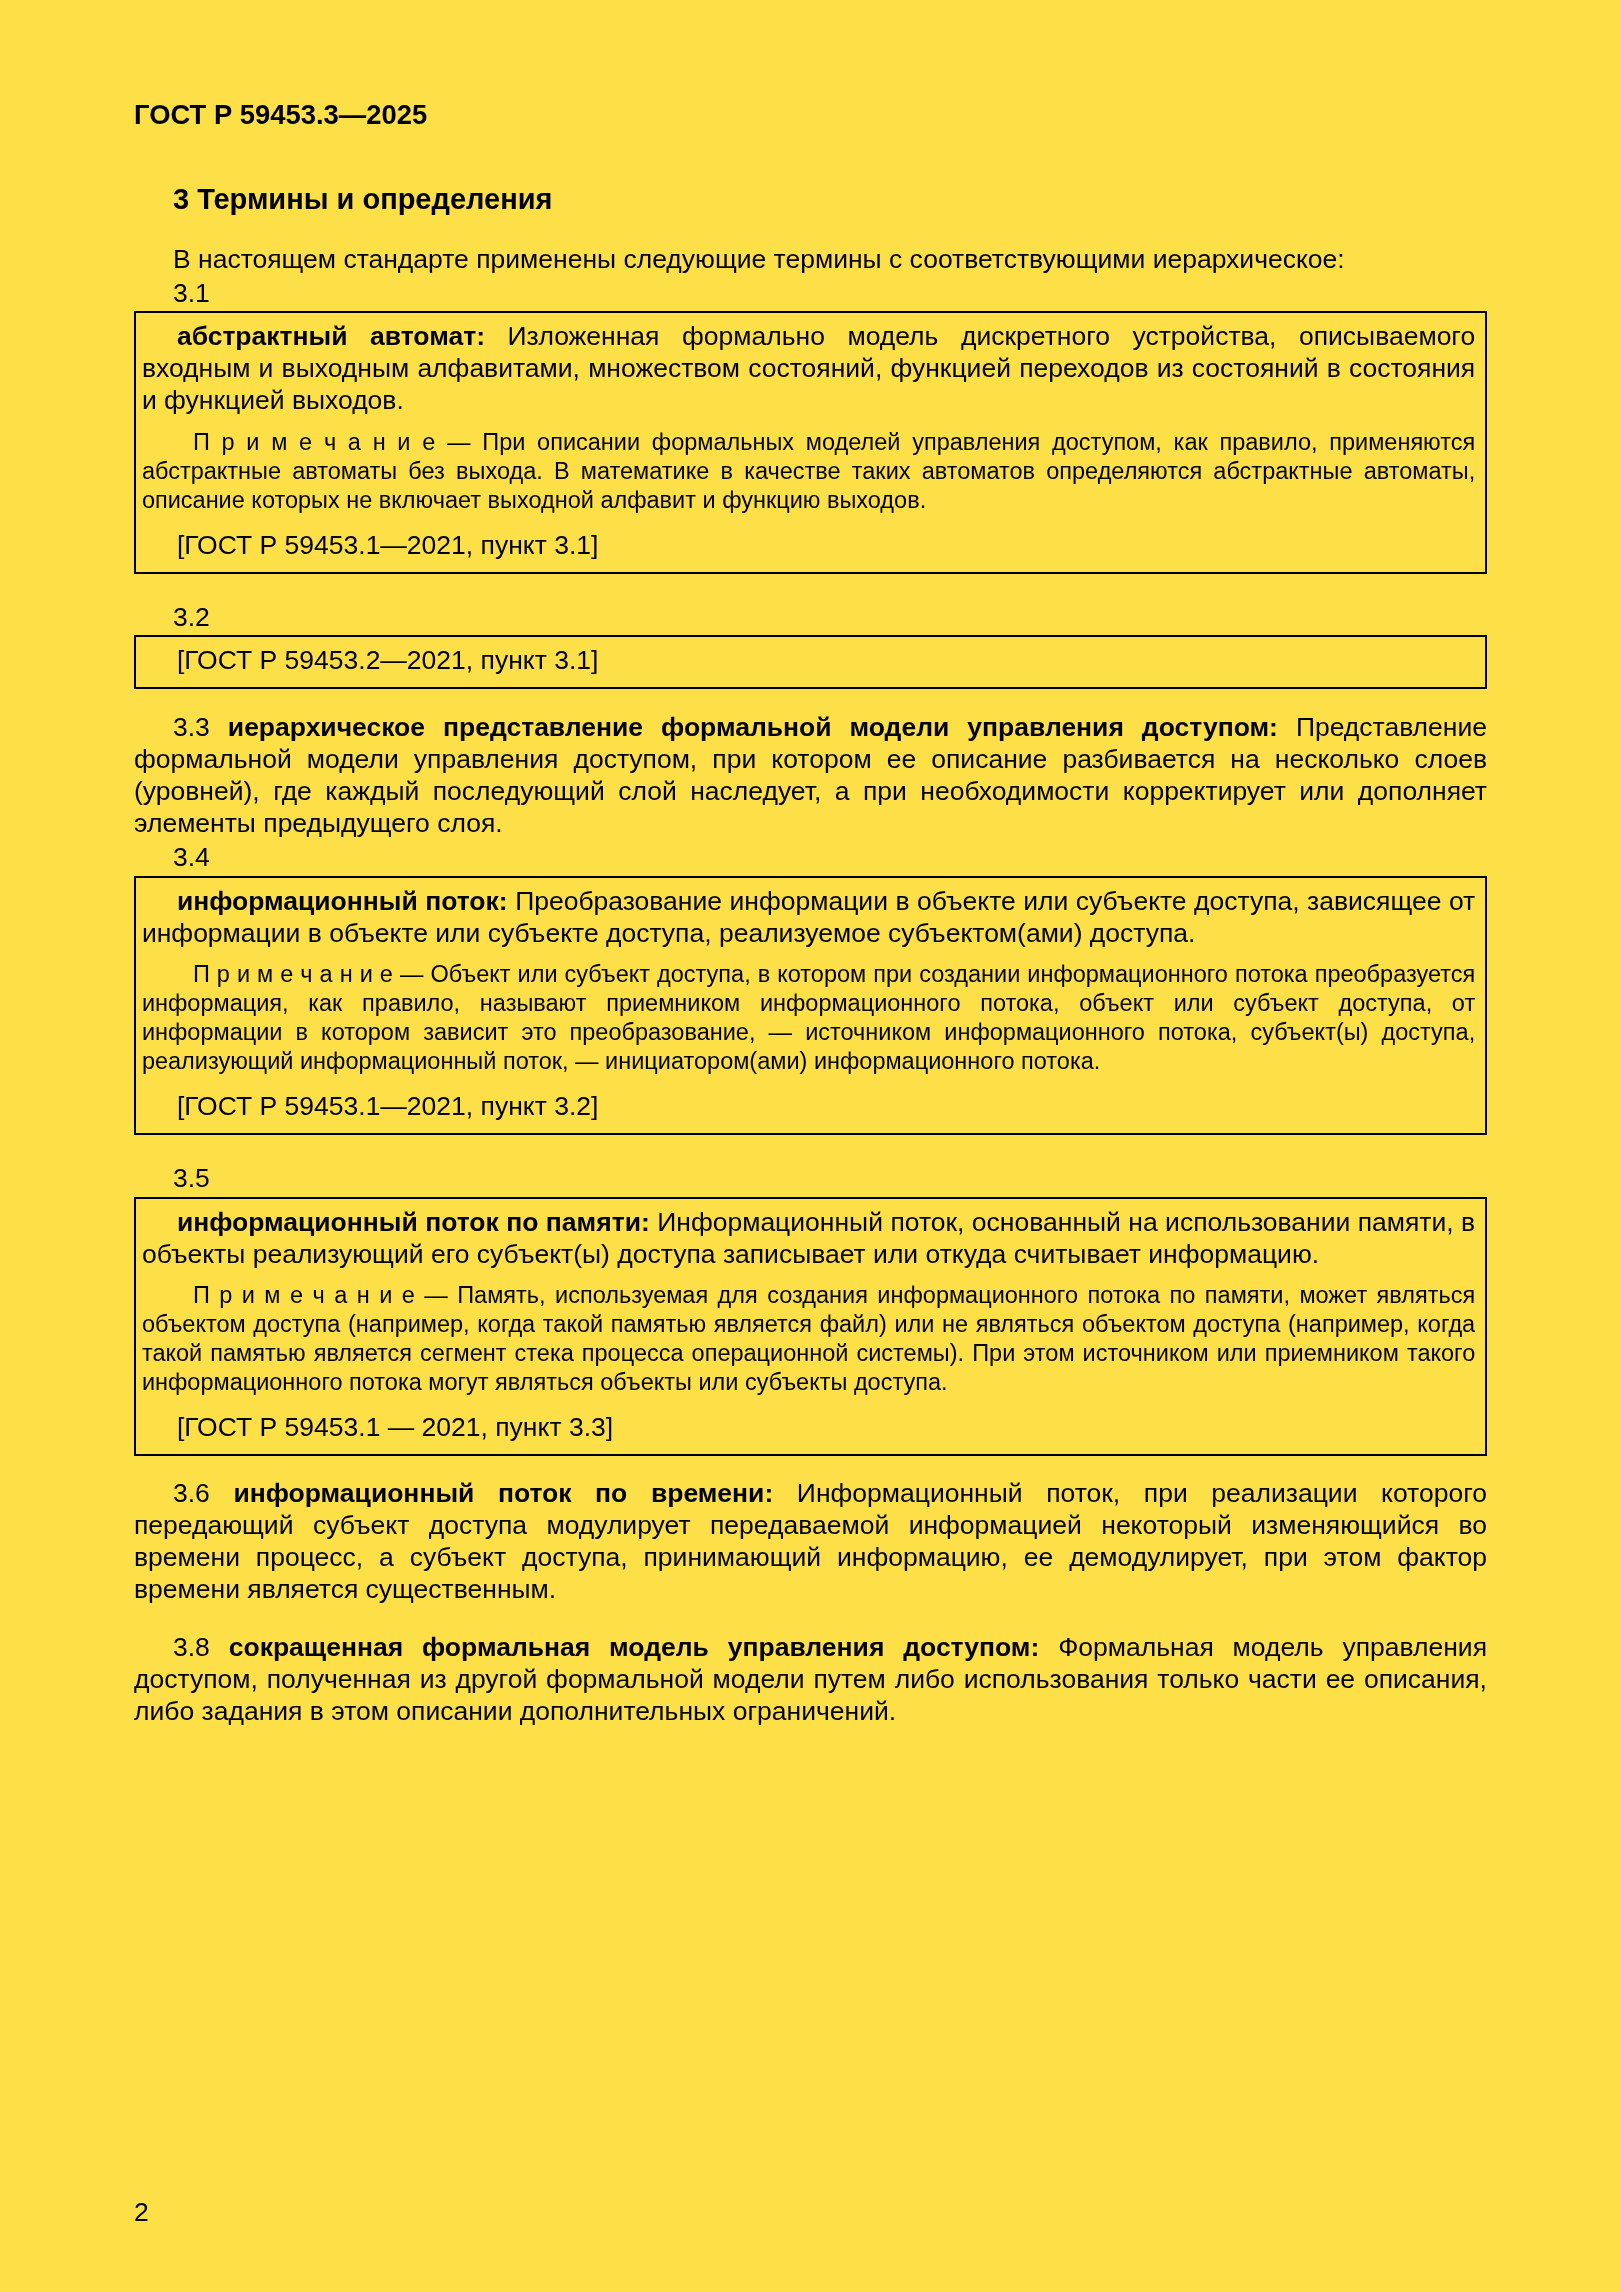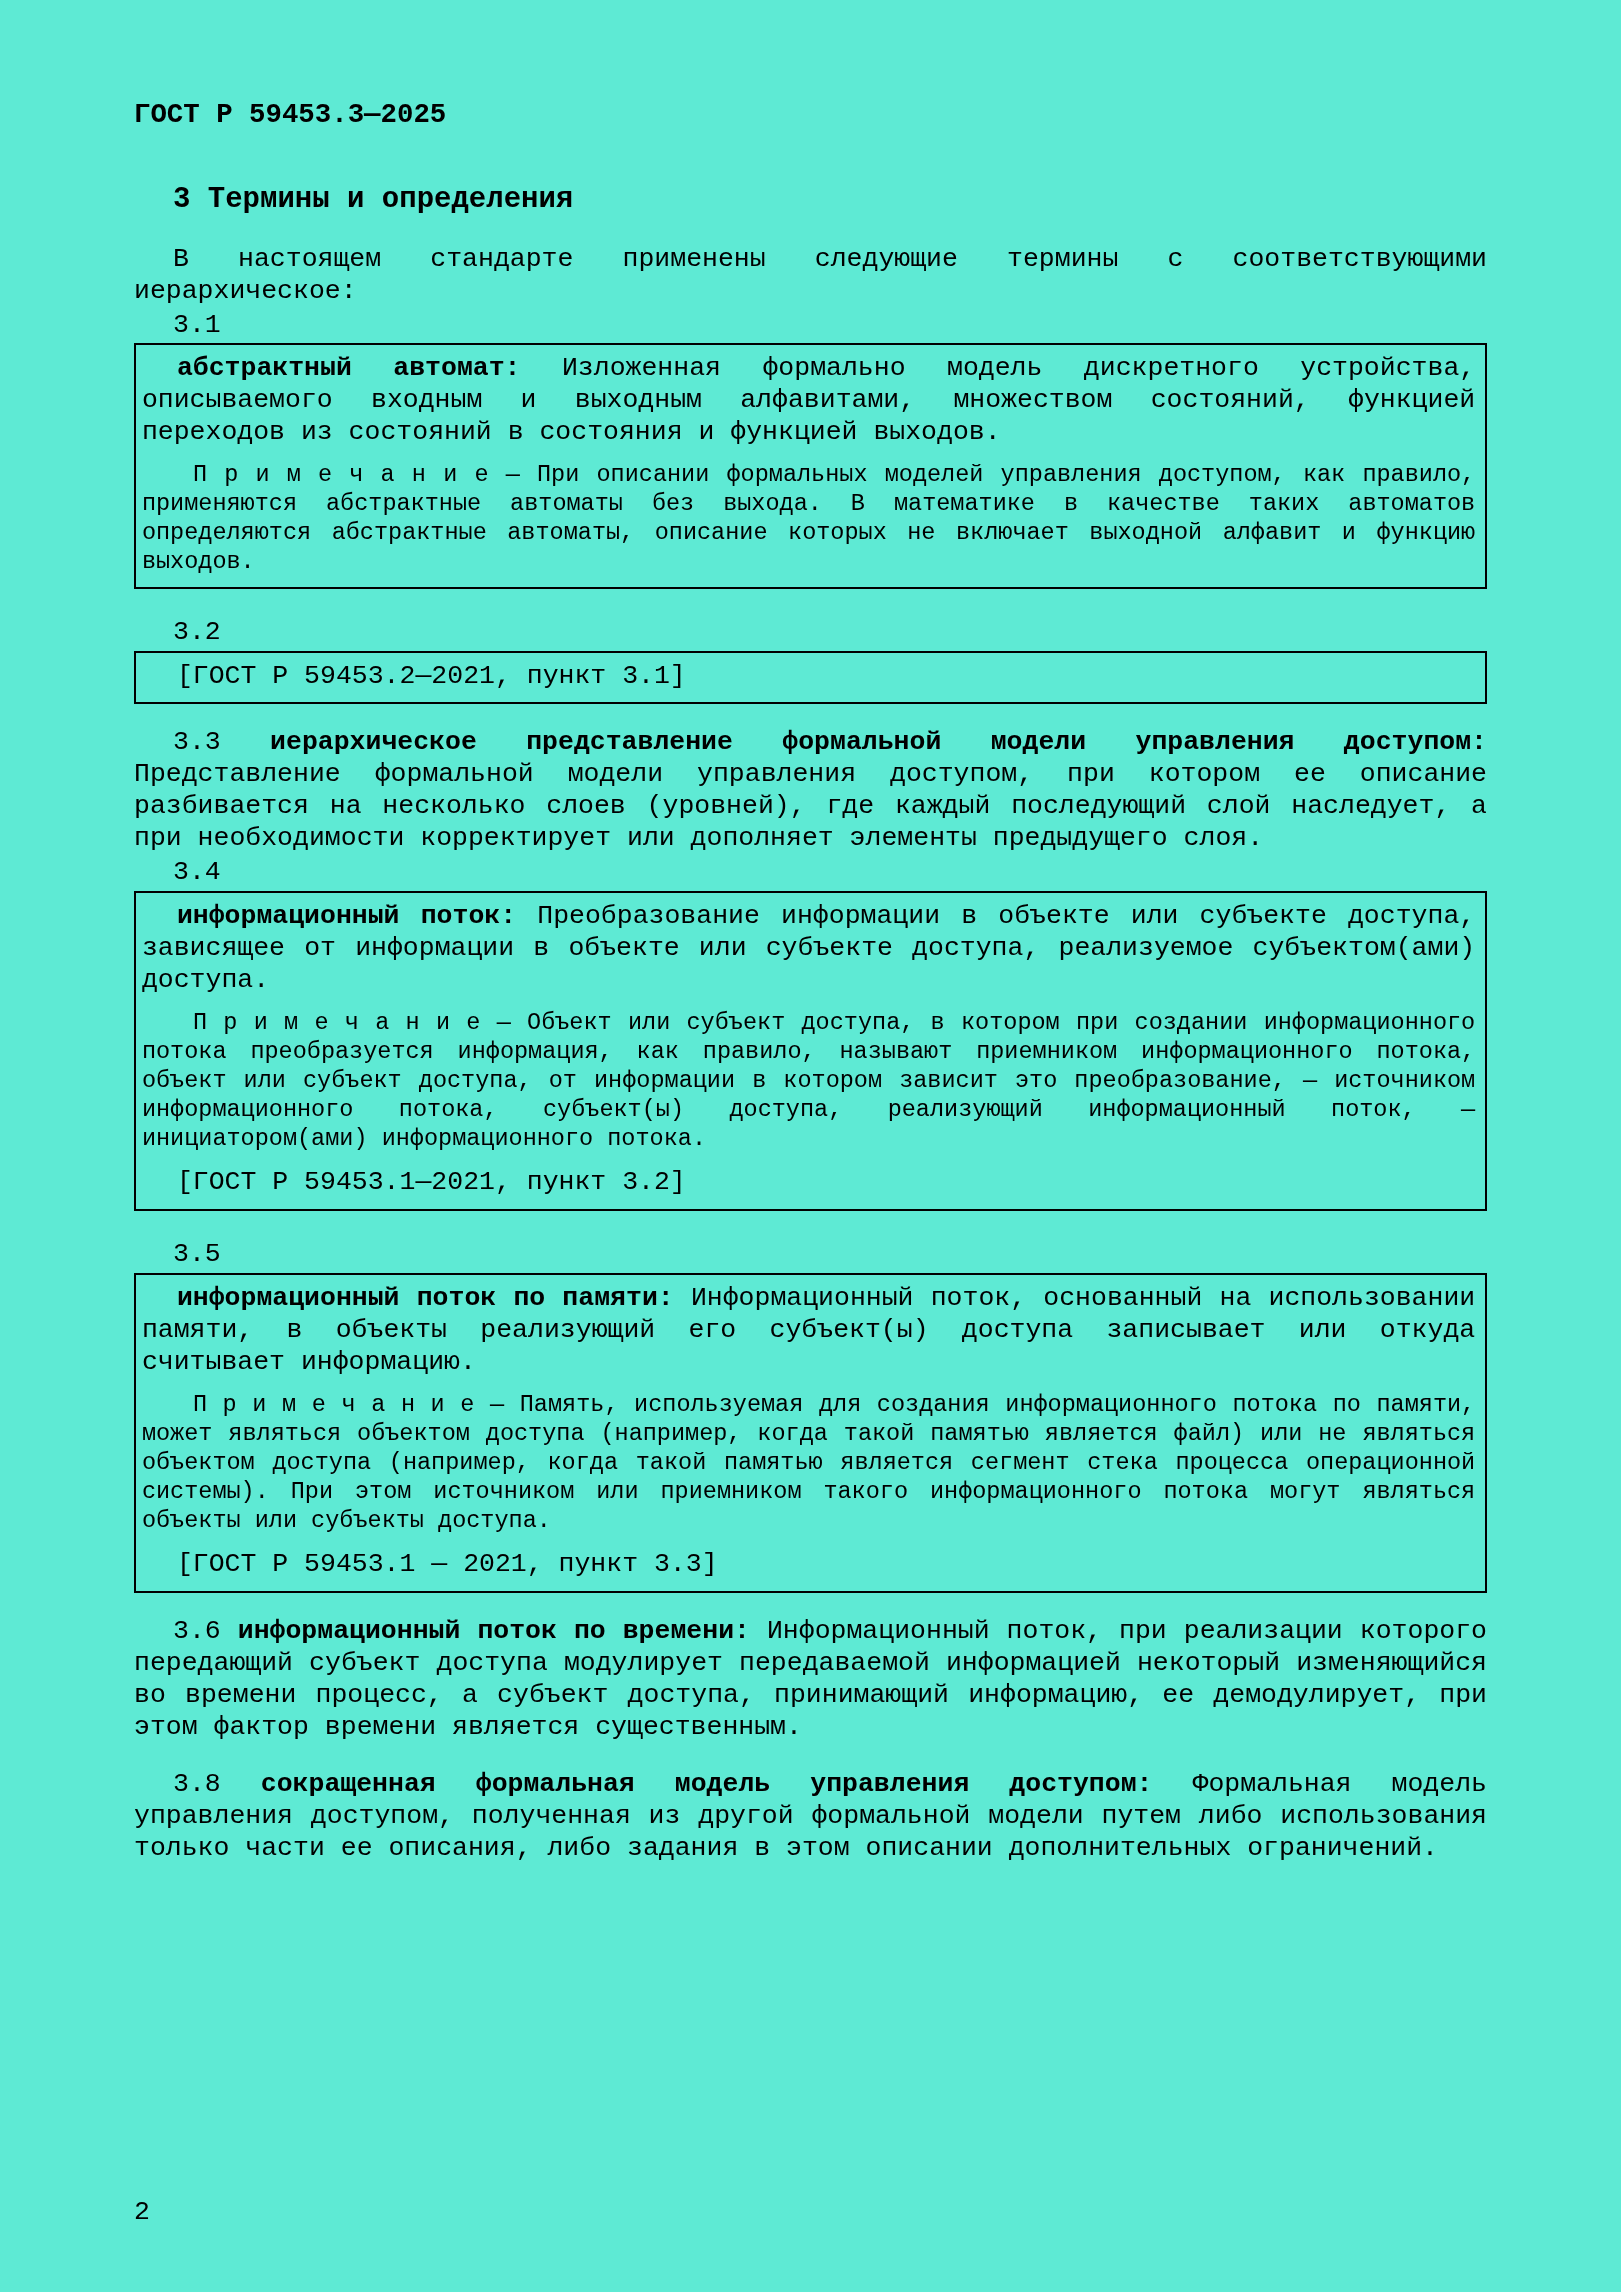--- a/index.html
+++ b/index.html
@@ -1,23 +1,23 @@
 <!DOCTYPE html>
 <html lang="ru"><head>
 <meta charset="utf-8">
 <title>ГОСТ Р 59453.3—2025 — стр. 2</title>
 <style>
   html, body { margin: 0; padding: 0; background: #ffffff; }
   .page {
     position: relative;
     width: 1621px;
     height: 2293px;
-    background: #5eead4;
+    background: #fde047;
     color: #000000;
-    font-family: Liberation Mono, monospace;
+    font-family: Liberation Sans, sans-serif;
     overflow: hidden;
   }
   .content {
     position: absolute;
     left: 134px;
     top: 98px;
     width: 1353px;
   }
   .doc-header {
     font-size: 27.4px;
@@ -87,20 +87,21 @@
 
     <h1 class="section-title" style="margin-block-start:51px;margin-block-end:25.5px;">3 Термины и определения</h1>
 
     <p class="para indent">В настоящем стандарте применены следующие термины с соответствующими иерархическое:</p>
 
     <div class="term">
       <p class="num-line">3.1</p>
       <div class="defbox">
         <p class="para box-def"><b class="term-name">абстрактный автомат:</b> <span>Изложенная формально модель дискретного устройства, описываемого входным и выходным алфавитами, множеством состояний, функцией переходов из состояний в состояния и функцией выходов.</span></p>
         <p class="note">П р и м е ч а н и е — При описании формальных моделей управления доступом, как правило, применяются абстрактные автоматы без выхода. В математике в качестве таких автоматов определяются абстрактные автоматы, описание которых не включает выходной алфавит и функцию выходов.</p>
+        <p class="source">[ГОСТ Р 59453.1—2021, пункт 3.1]</p>
       </div>
     </div>
 
     <div class="term">
       <p class="num-line gap-above">3.2</p>
       <div class="defbox">
         <p class="source tight">[ГОСТ Р 59453.2—2021, пункт 3.1]</p>
       </div>
     </div>
 

